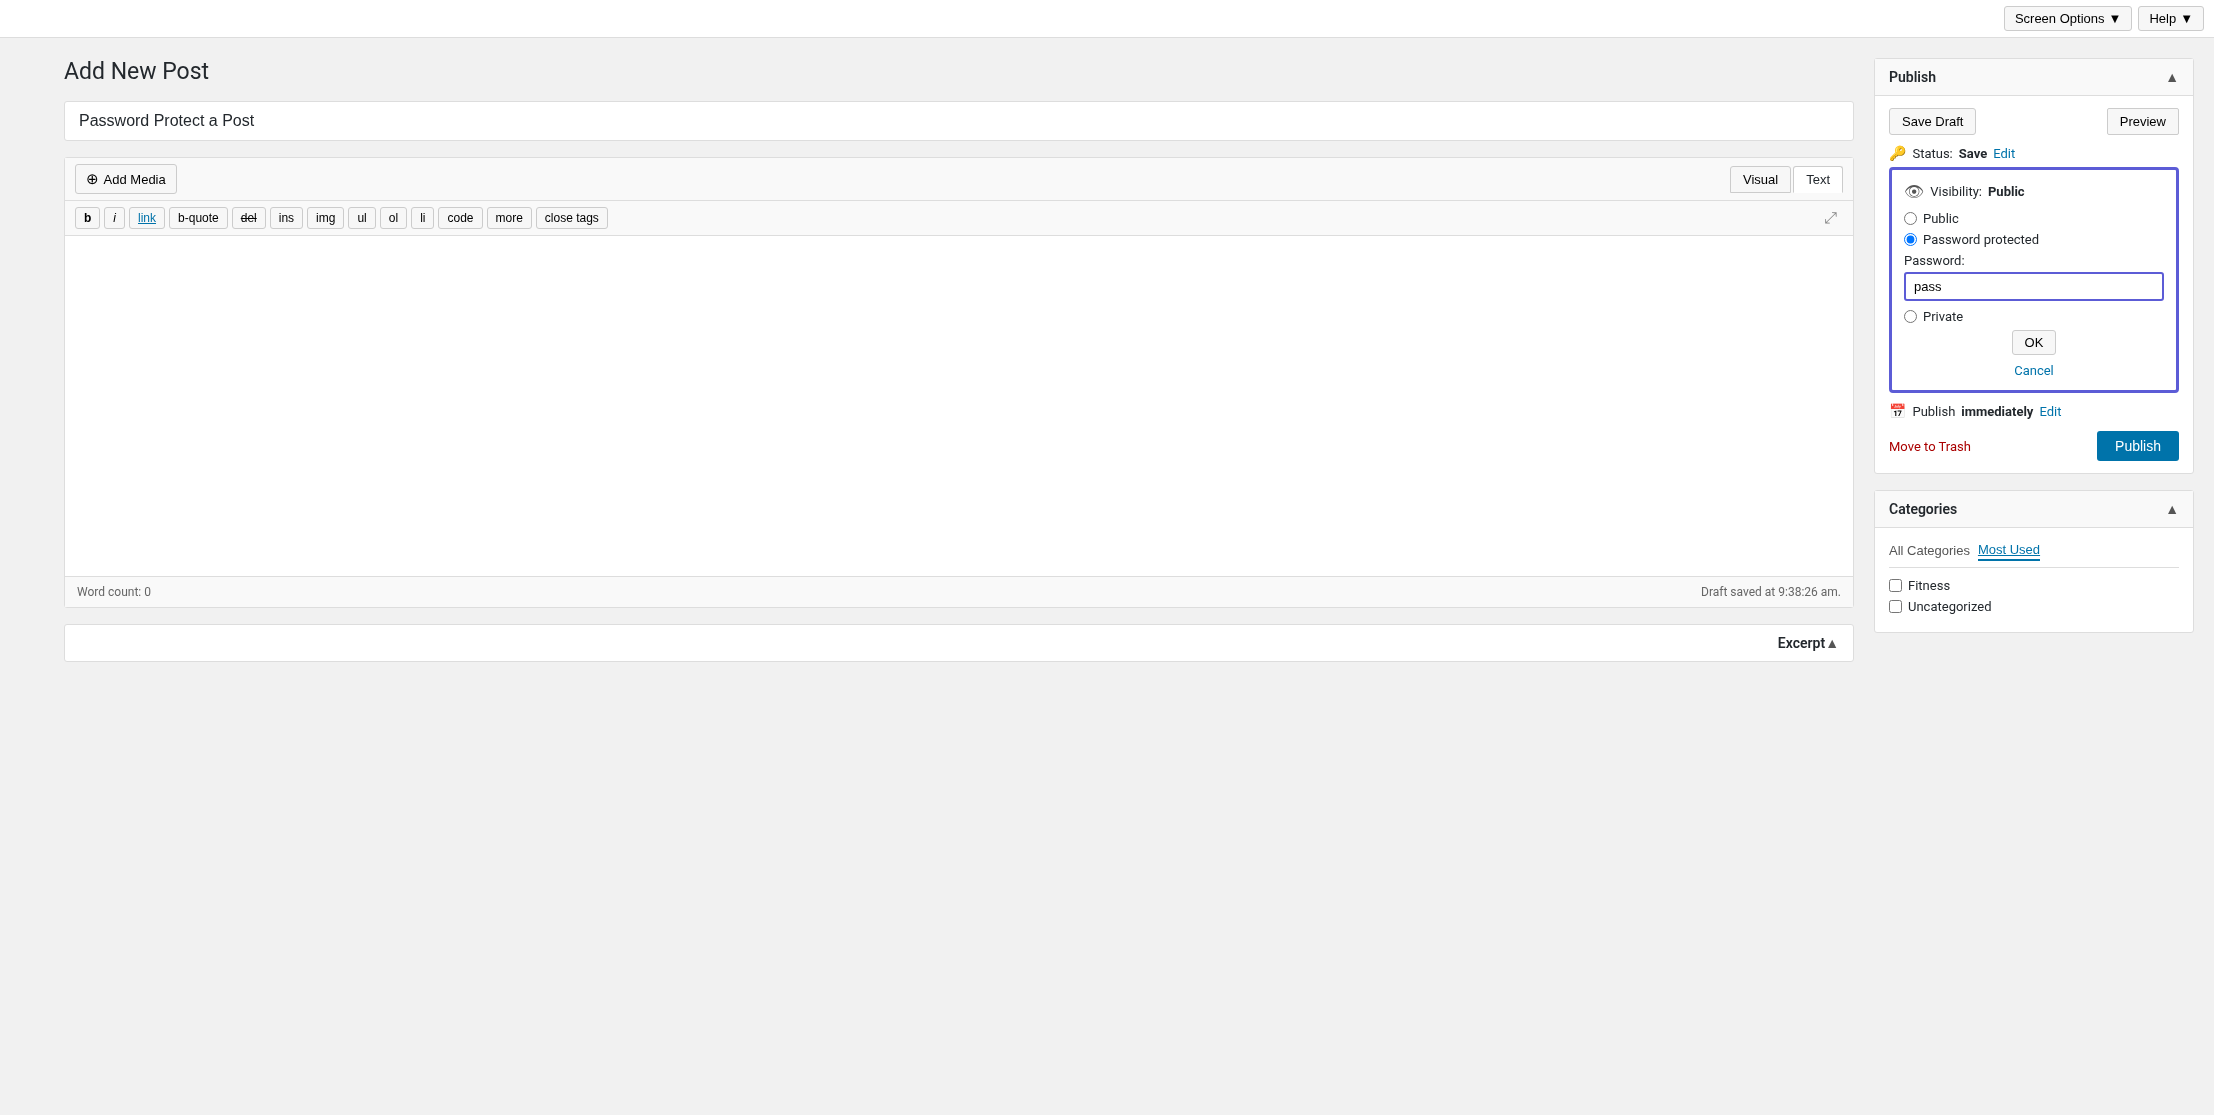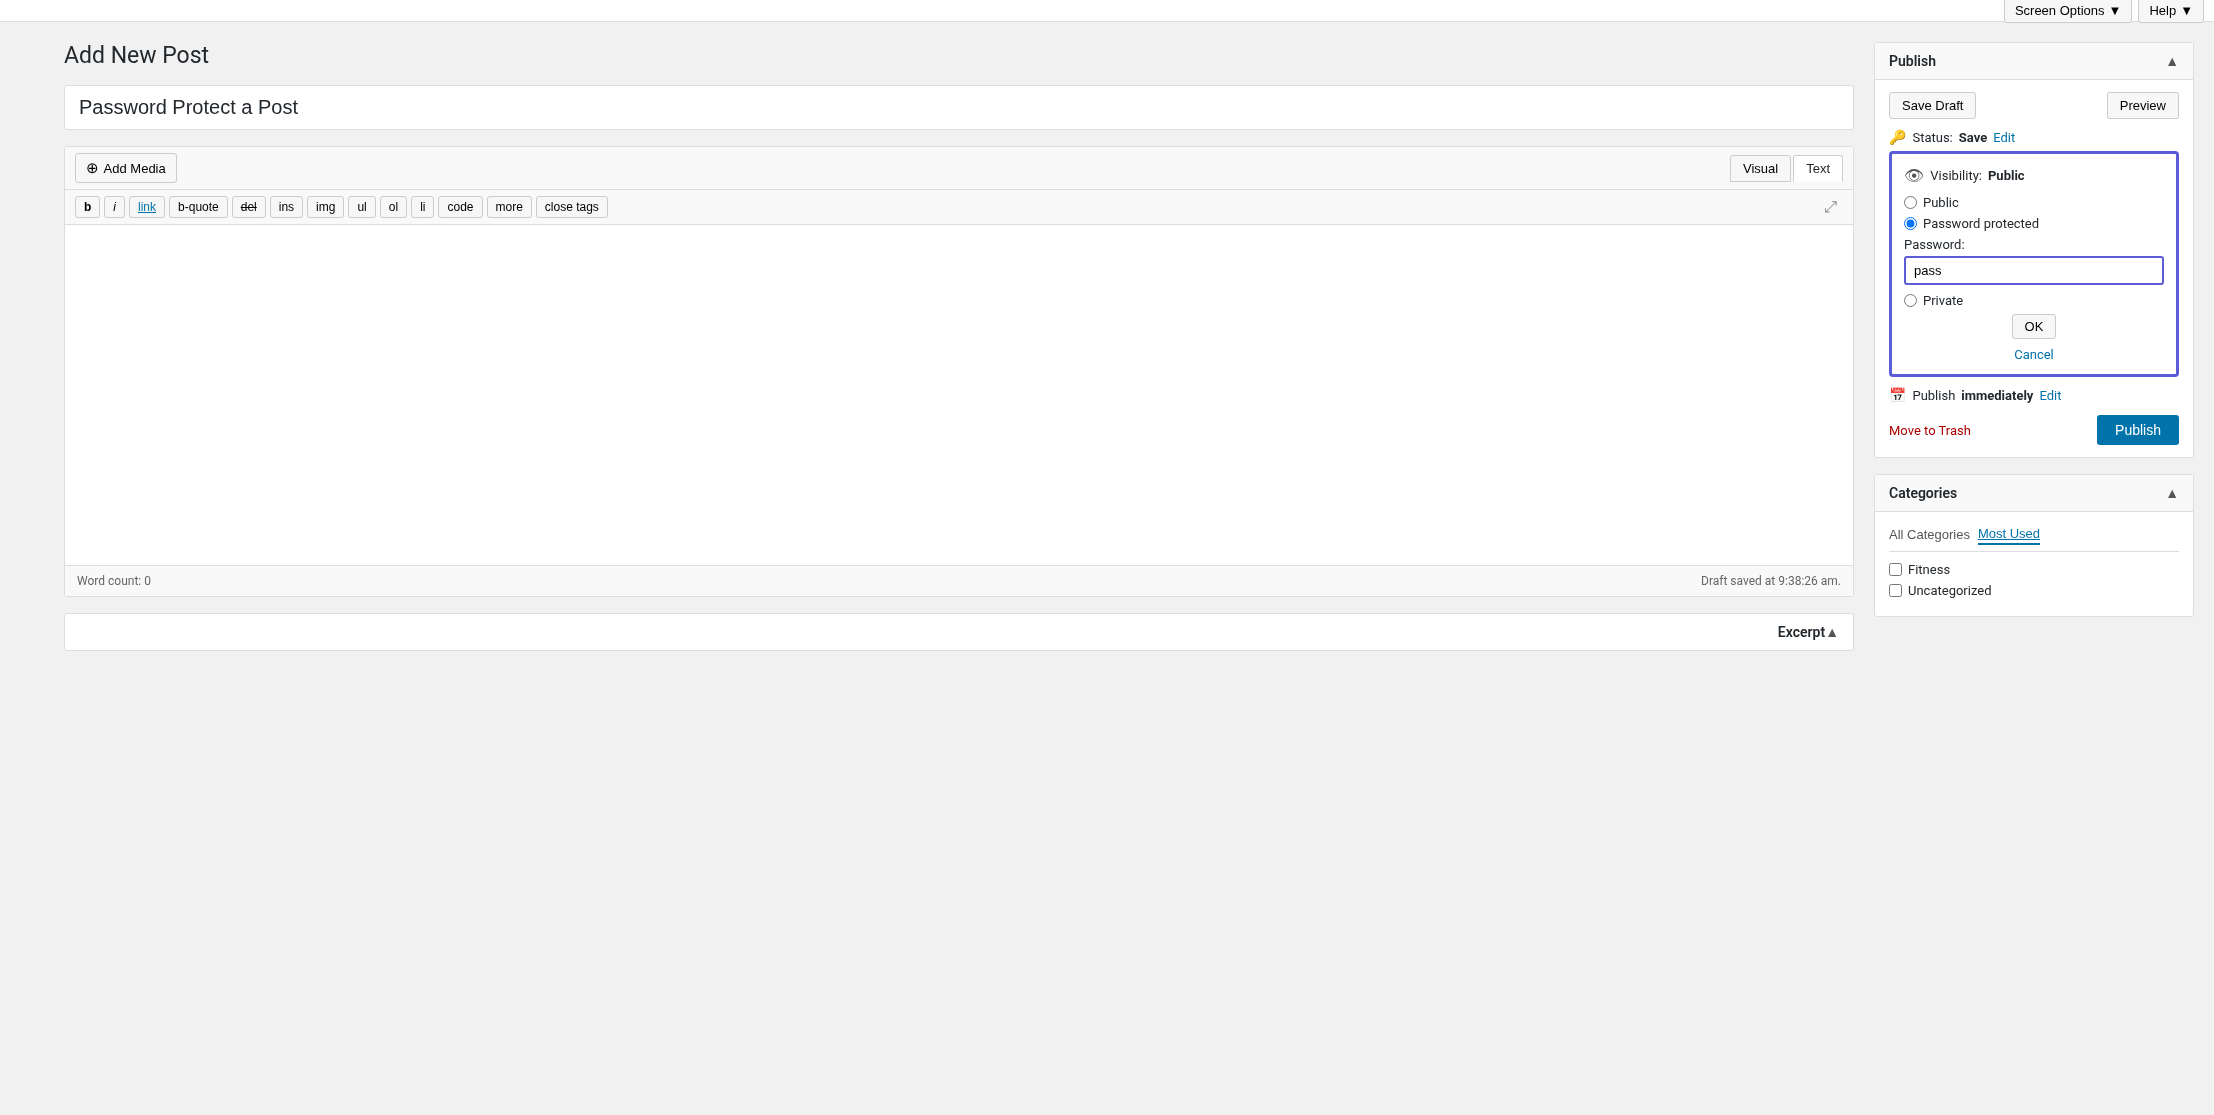--- a/index.html
+++ b/index.html
@@ -9,21 +9,21 @@
       background: #f1f1f1;
       color: #23282d;
     }
     .top-bar {
       background: #fff;
       border-bottom: 1px solid #ddd;
       display: flex;
       justify-content: flex-end;
       align-items: center;
       padding: 0 10px;
-      height: 22px;
+      height: 38px;
     }
     .top-bar-btn {
       background: #f7f7f7;
       border: 1px solid #ccc;
       border-radius: 3px;
       padding: 4px 10px;
       cursor: pointer;
       font-size: 13px;
       display: flex;
       align-items: center;
@@ -41,21 +41,21 @@
       padding-left: 44px;
     }
     .page-title {
       font-size: 23px;
       font-weight: 400;
       color: #23282d;
       margin-bottom: 16px;
     }
     .post-title-input {
       width: 100%;
-      font-size: 20px;
+      font-size: 16px;
       padding: 10px 14px;
       border: 1px solid #ddd;
       border-radius: 3px;
       margin-bottom: 16px;
       background: #fff;
       color: #23282d;
       outline: none;
     }
     .editor-area {
       background: #fff;

